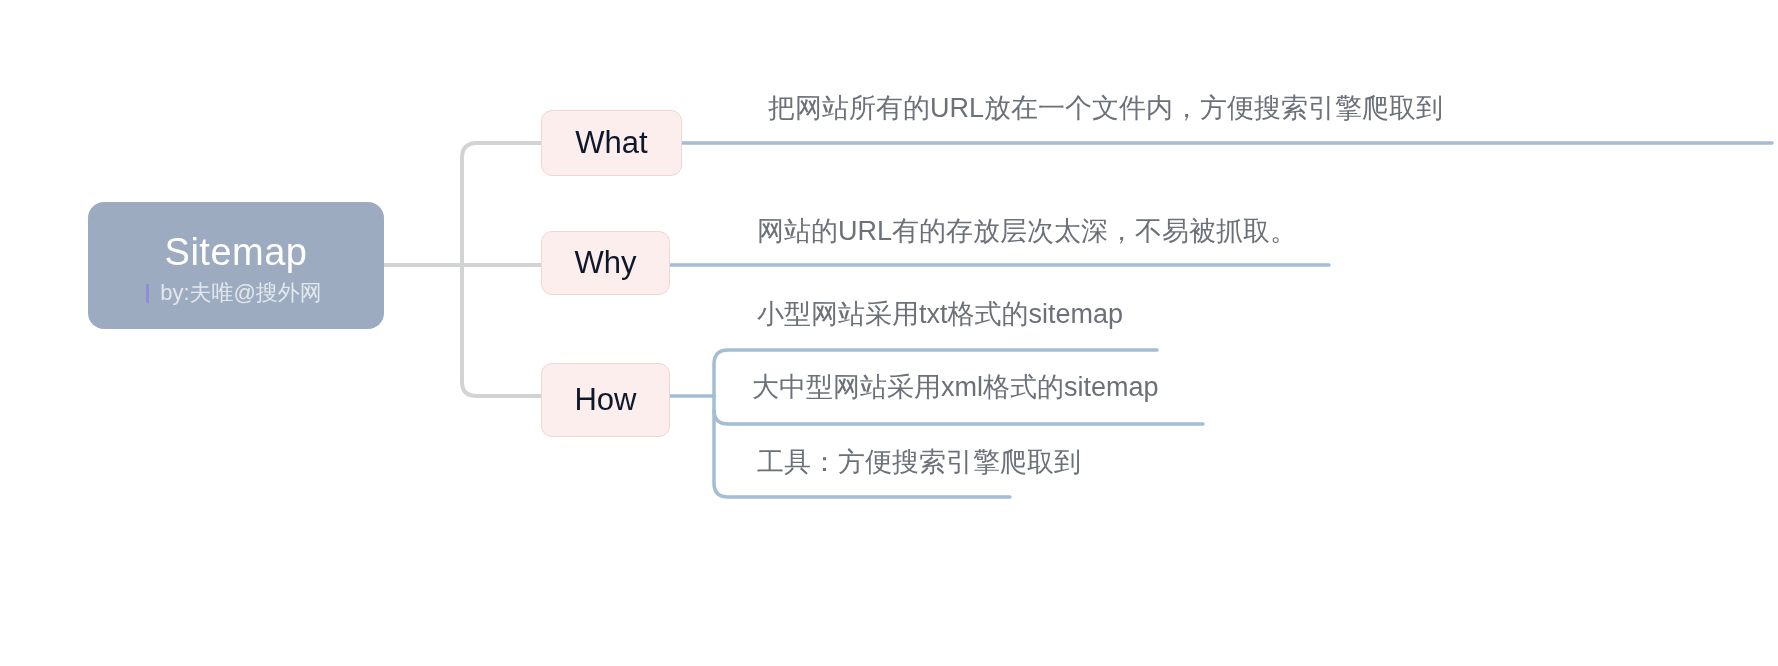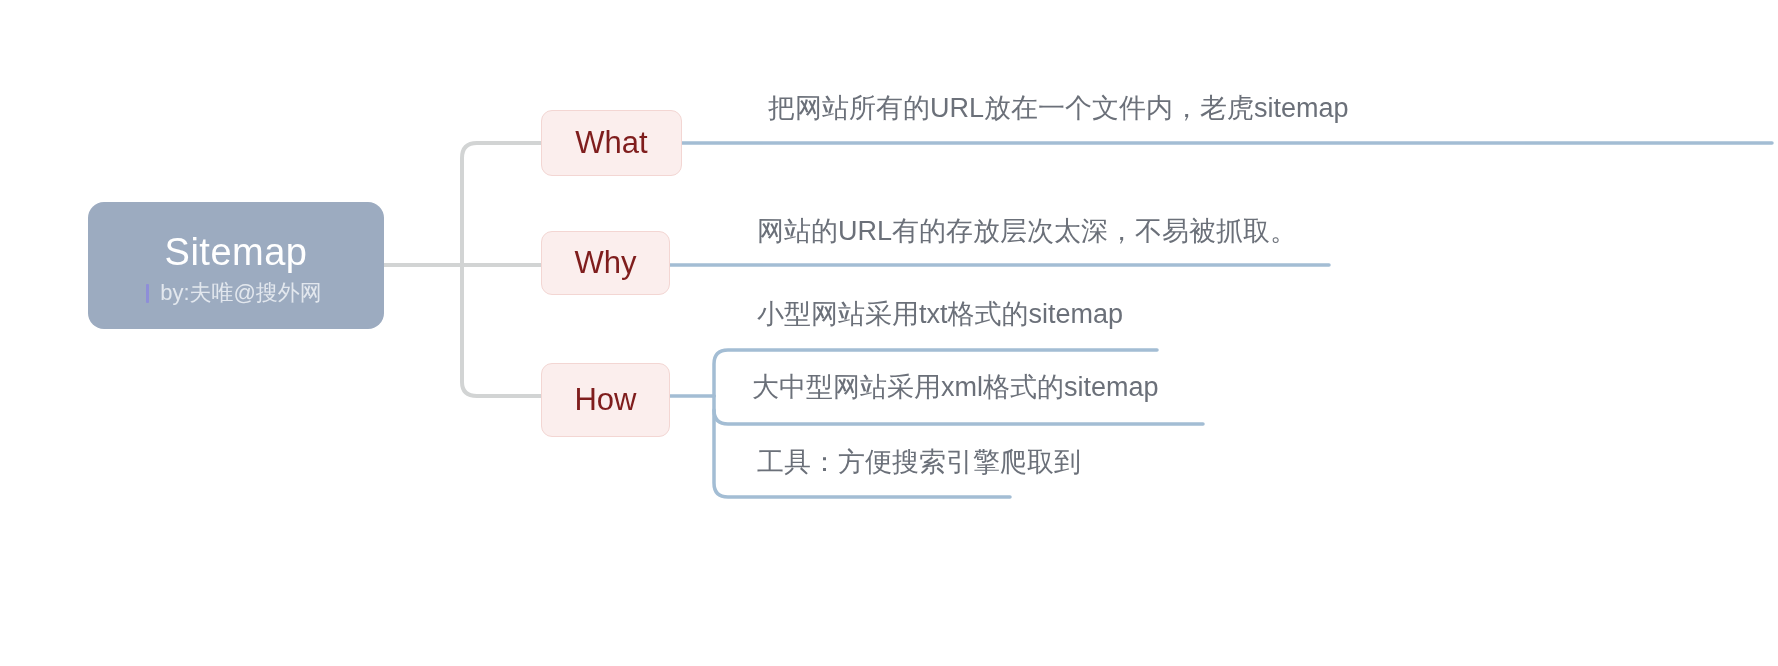--- a/index.html
+++ b/index.html
@@ -75,21 +75,21 @@
   
   .branch-node {
     position: absolute;
     background: #fbeeed;
     border: 1.3px solid #f3d6d3;
     border-radius: 11px;
     box-sizing: border-box;
     display: flex;
     align-items: center;
     justify-content: center;
-    color: #7f1d1d;
+    color: #0f172a;
     font-size: 31px;
     line-height: 36px;
     font-weight: 400;
     z-index: 4;
   }
   .branch-what { left: 541px; top: 110px;  width: 141px; height: 66px; }
   .branch-why  { left: 541px; top: 231px;  width: 129px; height: 64px; }
   .branch-how  { left: 541px; top: 363px;  width: 129px; height: 74px; }
 
   
@@ -145,21 +145,21 @@
       <span class="root-subtitle">by:夫唯@搜外网</span>
     </div>
   </div>
 
   <div class="branch-node branch-what">What</div>
 
   <div class="branch-node branch-why">Why</div>
 
   <div class="branch-node branch-how">How</div>
 
-  <div class="leaf leaf-what">把网站所有的URL放在一个文件内，老虎sitemap</div>
+  <div class="leaf leaf-what">把网站所有的URL放在一个文件内，方便搜索引擎爬取到</div>
 
   <div class="leaf leaf-why">网站的URL有的存放层次太深，不易被抓取。</div>
 
   <div class="leaf leaf-h1">小型网站采用txt格式的sitemap</div>
 
   <div class="leaf leaf-h2">大中型网站采用xml格式的sitemap</div>
 
   <div class="leaf leaf-h3">工具：方便搜索引擎爬取到</div>
 
 </div>

